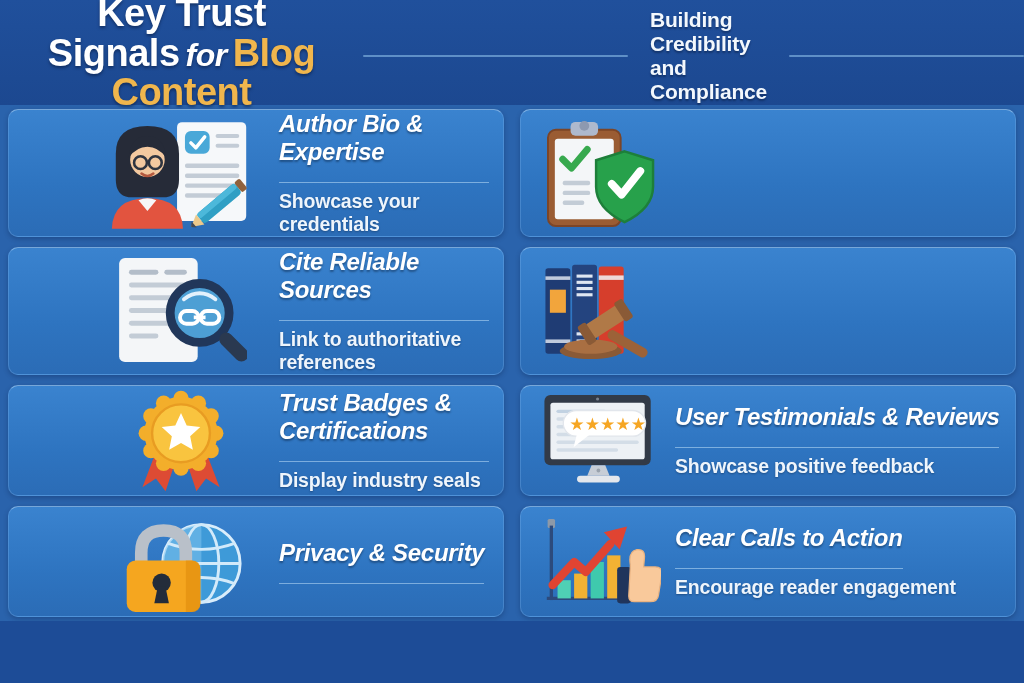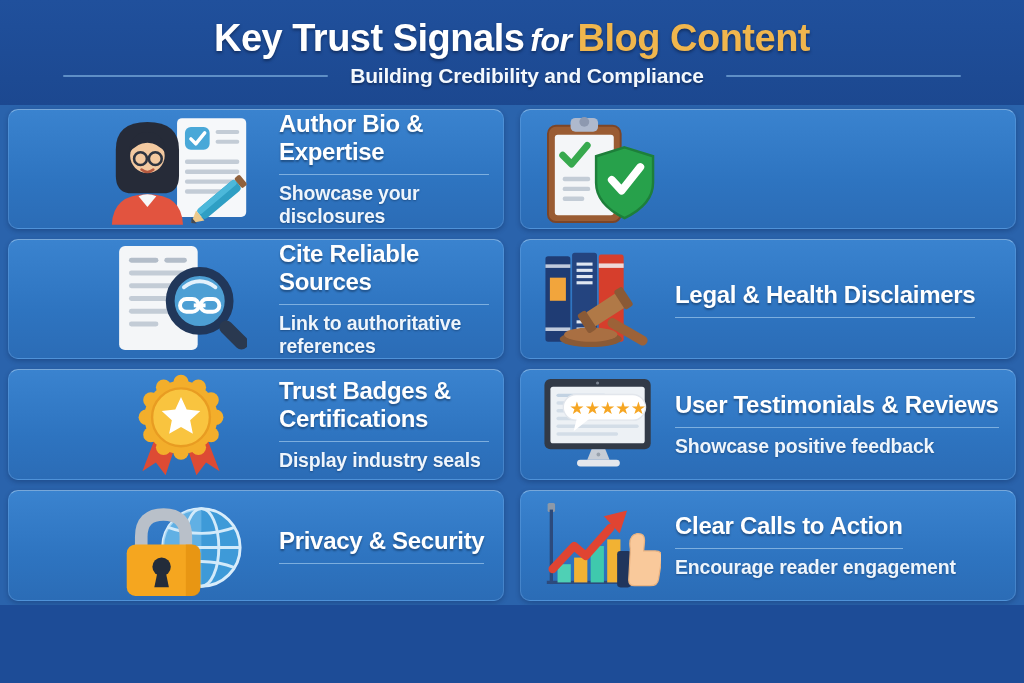--- a/index.html
+++ b/index.html
@@ -7,21 +7,21 @@
     position:relative; width:1024px; height:683px; overflow:hidden;
     font-family:"Liberation Sans", sans-serif;
     background: var(--band-bg, #2a63ac);
     display:flex; flex-direction:column;
   }
 
   
   .header {
     height:105px; flex:0 0 auto;
     background: linear-gradient(180deg, #20509c 0%, #1c4890 100%);
-    display:flex; flex-direction:column; align-items:center; justify-content:center;
+    display:flex; flex-direction:row; align-items:center; justify-content:center;
   }
   .title { margin:2px 0 0; text-align:center; font-size:38px; line-height:1.05;
     font-weight:bold; color:#ffffff; letter-spacing:-0.5px;
     text-shadow:0 2px 3px rgba(5,20,50,.5); }
   .title .t-for { font-style:italic; font-weight:600; font-size:32px; margin:0 6px; }
   .title .t-accent { color: var(--accent-gold, #f0b64d); }
   .subtitle-row { display:flex; align-items:center; justify-content:center; gap:22px; margin-top:6px; width:100%; }
   .hline { height:2px; background:rgba(150,200,240,.55); border-radius:1px; flex:0 0 auto; }
   .hline-left { width:265px; } .hline-right { width:235px; }
   .subtitle { margin:0; font-size:21px; font-weight:bold; color:#f3f8fd;
@@ -38,23 +38,24 @@
     border:1px solid rgba(130,185,240,.3); border-top-color:rgba(195,225,252,.5);
     box-shadow:0 2px 5px rgba(8,28,66,.3);
     display:flex; align-items:center;
   }
   .icon-wrap { flex:0 0 auto; display:flex; align-items:center; justify-content:center; }
   .col-l .icon-wrap { width:168px; margin-left:88px; }
   .col-r .icon-wrap { width:120px; margin-left:20px; }
   .card-text { flex:1; min-width:0; margin-left:14px; padding-right:14px; }
   .card-title {
     margin:0; display:inline-block; font-size:24px; font-weight:bold; color:#ffffff;
-    letter-spacing:-0.3px; padding-bottom:8px;
+    letter-spacing:-0.3px; padding-bottom:16px;
     border-bottom:1.5px solid rgba(190,222,248,.55);
     text-shadow:0 2px 2px rgba(8,30,60,.45);
+    font-style:italic;
   }
   .card-desc {
     margin:7px 0 0; font-size:19.5px; font-weight:600; color:#eef5fc;
     letter-spacing:-0.2px; text-shadow:0 1px 2px rgba(8,30,60,.4);
   }
 
   
   .footer { height:83px; flex:0 0 auto; background: var(--footer-bg, #1d4c97); }
 
   svg { display:block; }
@@ -100,21 +101,21 @@
           <circle cx="41" cy="45" r="6.5" fill="none" stroke="#2e3440" stroke-width="2.6"></circle>
           <circle cx="56" cy="45" r="6.5" fill="none" stroke="#2e3440" stroke-width="2.6"></circle>
           <line x1="47.5" y1="45" x2="49.5" y2="45" stroke="#2e3440" stroke-width="2.6"></line>
           <path d="M42 56 q6 5 12 0" stroke="#b4593f" stroke-width="2.6" fill="none" stroke-linecap="round"></path>
           <path d="M12 112 q1-31 36-31 q35 0 36 31 z" fill="#e2543f"></path>
           <path d="M39 83 l9 11 9-11 q-9-4-18 0z" fill="#f6f7f8"></path>
         </svg>
       </div>
       <div class="card-text">
         <h3 class="card-title">Author Bio &amp; Expertise</h3>
-        <p class="card-desc">Showcase your disclosures</p>
+        <p class="card-desc">Showcase your credentials</p>
       </div>
     </section>
 
     <section class="card col-r">
       <div class="icon-wrap">
         <svg viewBox="0 0 120 112" width="118" height="110">
           <rect x="6" y="12" width="74" height="98" rx="8" fill="#9a5c33" stroke="#7c4527" stroke-width="2"></rect>
           <rect x="13" y="21" width="60" height="82" rx="3" fill="#f4f6f8"></rect>
           <rect x="29" y="4" width="28" height="14" rx="5" fill="#aeb9cd"></rect>
           <circle cx="43" cy="8" r="5" fill="#8d99b0"></circle>
@@ -179,21 +180,20 @@
             <rect x="46" y="59" width="52" height="19" rx="8" fill="#b07947"></rect>
             <rect x="42" y="56" width="11" height="25" rx="3" fill="#8a5a36"></rect>
             <rect x="91" y="56" width="11" height="25" rx="3" fill="#8a5a36"></rect>
           </g>
           <g transform="rotate(30 76 80)">
             <rect x="76" y="75" width="50" height="11" rx="5" fill="#9c6238"></rect>
           </g>
         </svg>
       </div>
       <div class="card-text">
-        <h3 class="card-title">Legal &amp; Health Disclaimers</h3>
       </div>
     </section>
 
     <section class="card col-l">
       <div class="icon-wrap">
         <svg viewBox="0 0 120 112" width="116" height="108">
           <polygon points="36,62 20,104 34,95 44,108 56,72" fill="#dd4b34"></polygon>
           <polygon points="84,62 100,104 86,95 76,108 64,72" fill="#dd4b34"></polygon>
           <g fill="#f3ae2b">
             <circle cx="96" cy="48" r="8"></circle>

